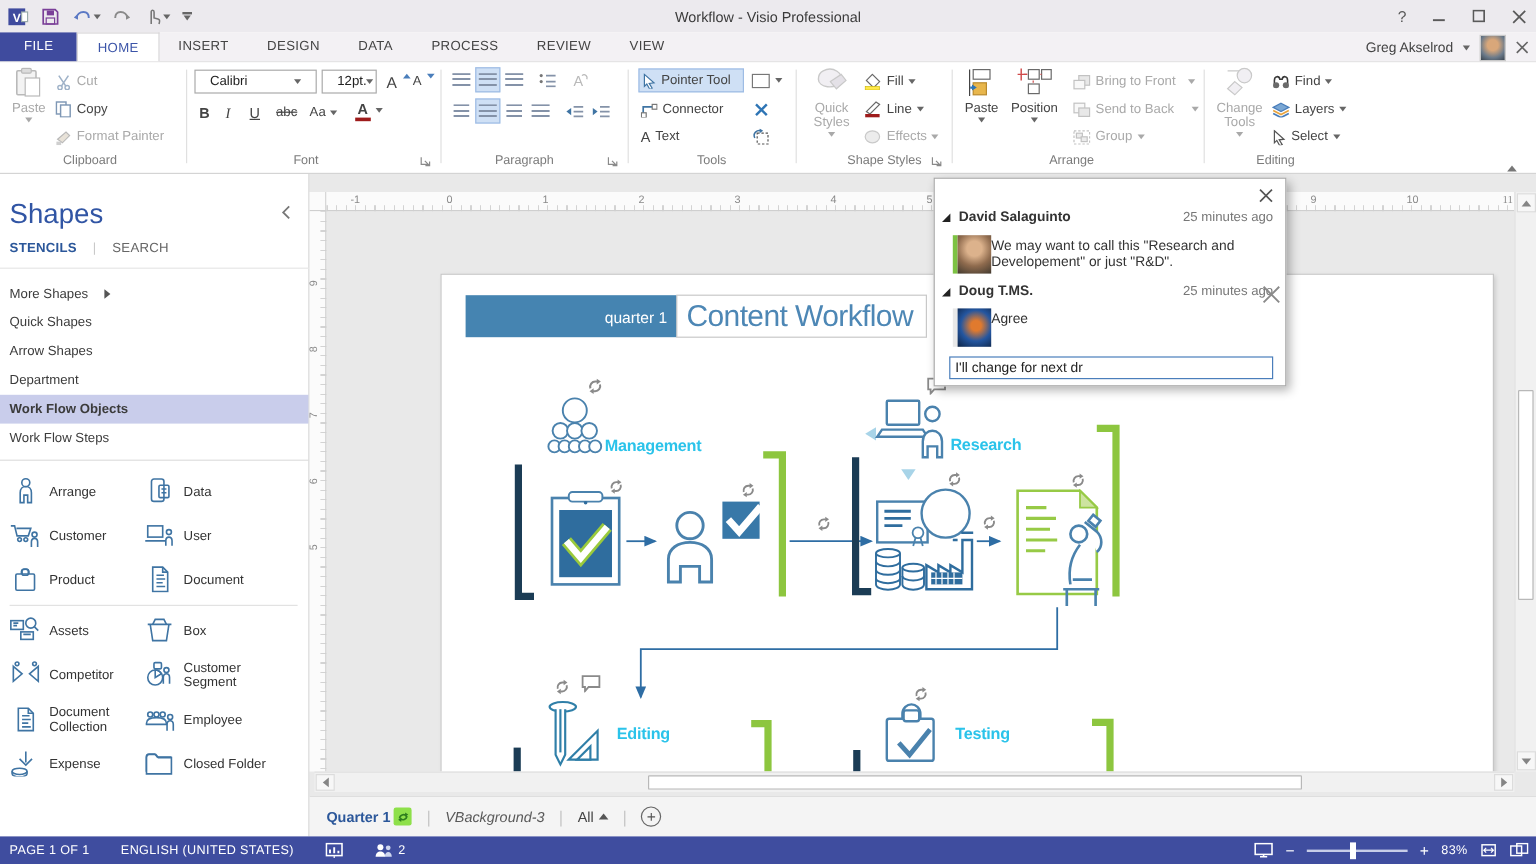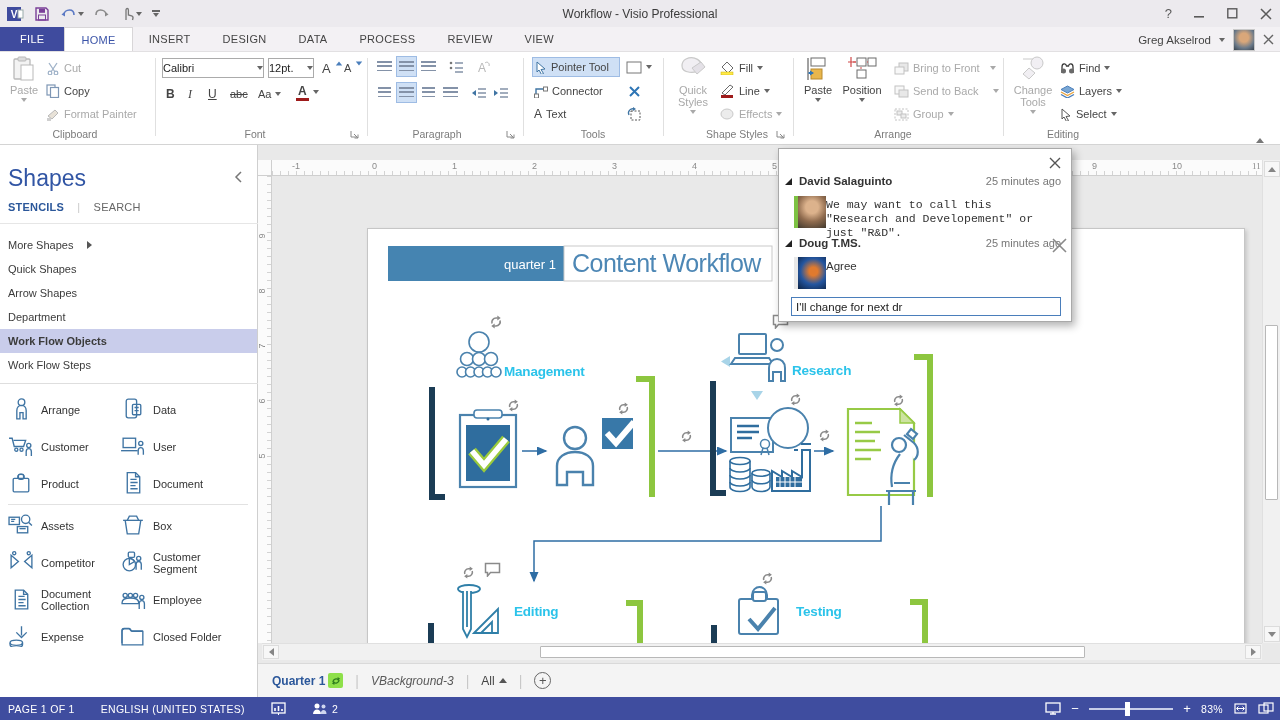--- a/index.html
+++ b/index.html
@@ -24,21 +24,21 @@
   .avatar-sm { width:22px; height:22px; border:1px solid #c9c9c9; background:radial-gradient(circle at 50% 38%,#d9a77a 28%,#6b7a8a 66%,#39434e 100%); }
 
   
   .ribbon { left:0; top:52px; width:1280px; height:93px; background:#fff; border-bottom:1px solid #d4d4d4; }
   .grp-label { position:absolute; top:76px; font-size:10.5px; color:#7b7b7b; text-align:center; }
   .gdiv { position:absolute; top:6px; height:78px; width:1px; background:#e0e0e0; }
   .rbtn { position:absolute; display:flex; align-items:center; gap:4px; font-size:11px; color:#444; white-space:nowrap; height:20px; padding:0 2px; }
   .rbtn.dis { color:#a9a9a9; }
   .bigbtn { position:absolute; top:4px; display:flex; flex-direction:column; align-items:center; gap:2px; font-size:11px; color:#444; text-align:center; line-height:12px; }
   .bigbtn.dis { color:#a9a9a9; }
-  .combo { position:absolute; height:20px; border:1px solid #ababab; background:#fff; display:flex; align-items:center; justify-content:space-between; padding:0 0; font-size:11px; color:#222; }
+  .combo { position:absolute; height:20px; border:1px solid #ababab; background:#fff; display:flex; align-items:center; justify-content:space-between; padding:0 12px; font-size:11px; color:#222; }
   .tool-sel { background:#cfe0f5; border:1px solid #9ebce4; }
   .launcher { position:absolute; width:10px; height:10px; }
   .pic { width:15px; height:11px; background:repeating-linear-gradient(to bottom,#8492a8 0 1.6px,transparent 1.6px 4.4px); }
   .pbtn { position:absolute; width:21px; height:21px; display:flex; align-items:center; justify-content:center; }
   .pbtn.sel { background:#cfe0f5; border:1px solid #9ebce4; }
   .chevup { width:0;height:0;border-left:4px solid transparent;border-right:4px solid transparent;border-bottom:5px solid #777; }
 
   
   .shapes-panel { left:0; top:145px; width:258px; height:552px; background:#fff; border-right:1px solid #cfcfcf; }
   .shapes-title { position:absolute; left:8px; top:20px; font-size:23px; color:#3155a4; font-weight:400; }
@@ -908,21 +908,21 @@
   <div id="comments-list">
       <div class="cm-row-head" style="top: 26px;">
         <span class="cm-tri"></span>
         <span class="cm-author">David Salaguinto</span>
         <span class="cm-time">25 minutes ago</span>
       </div>
       <div class="cm-avatar" style="left: 15px; top: 47px;">
         <span class="cm-presence" style="background: rgb(125, 194, 67);"></span>
         <span class="cm-photo" style="background: radial-gradient(circle at 50% 35%, rgb(220, 178, 140) 25%, rgb(143, 107, 78) 58%, rgb(65, 57, 46) 100%);"></span>
       </div>
-      <div class="cm-text" style="left: 47px; top: 49px; font-family: Liberation Mono, monospace;">We may want to call this "Research and Developement" or just "R&amp;D".</div>
+      <div class="cm-text" style="left: 47px; top: 49px;">We may want to call this "Research and Developement" or just "R&amp;D".</div>
       <div class="cm-row-head" style="top: 88px;">
         <span class="cm-tri"></span>
         <span class="cm-author">Doug T.MS.</span>
         <span class="cm-time">25 minutes ago</span>
       </div>
       <div class="cm-avatar" style="left: 15px; top: 108px;">
         <span class="cm-presence" style="background: rgb(232, 232, 232);"></span>
         <span class="cm-photo" style="background: radial-gradient(circle at 55% 45%, rgb(224, 122, 46) 18%, rgb(36, 86, 160) 55%, rgb(13, 35, 68) 100%);"></span>
       </div>
       <div class="cm-text" style="left: 47px; top: 110px;">Agree</div>

